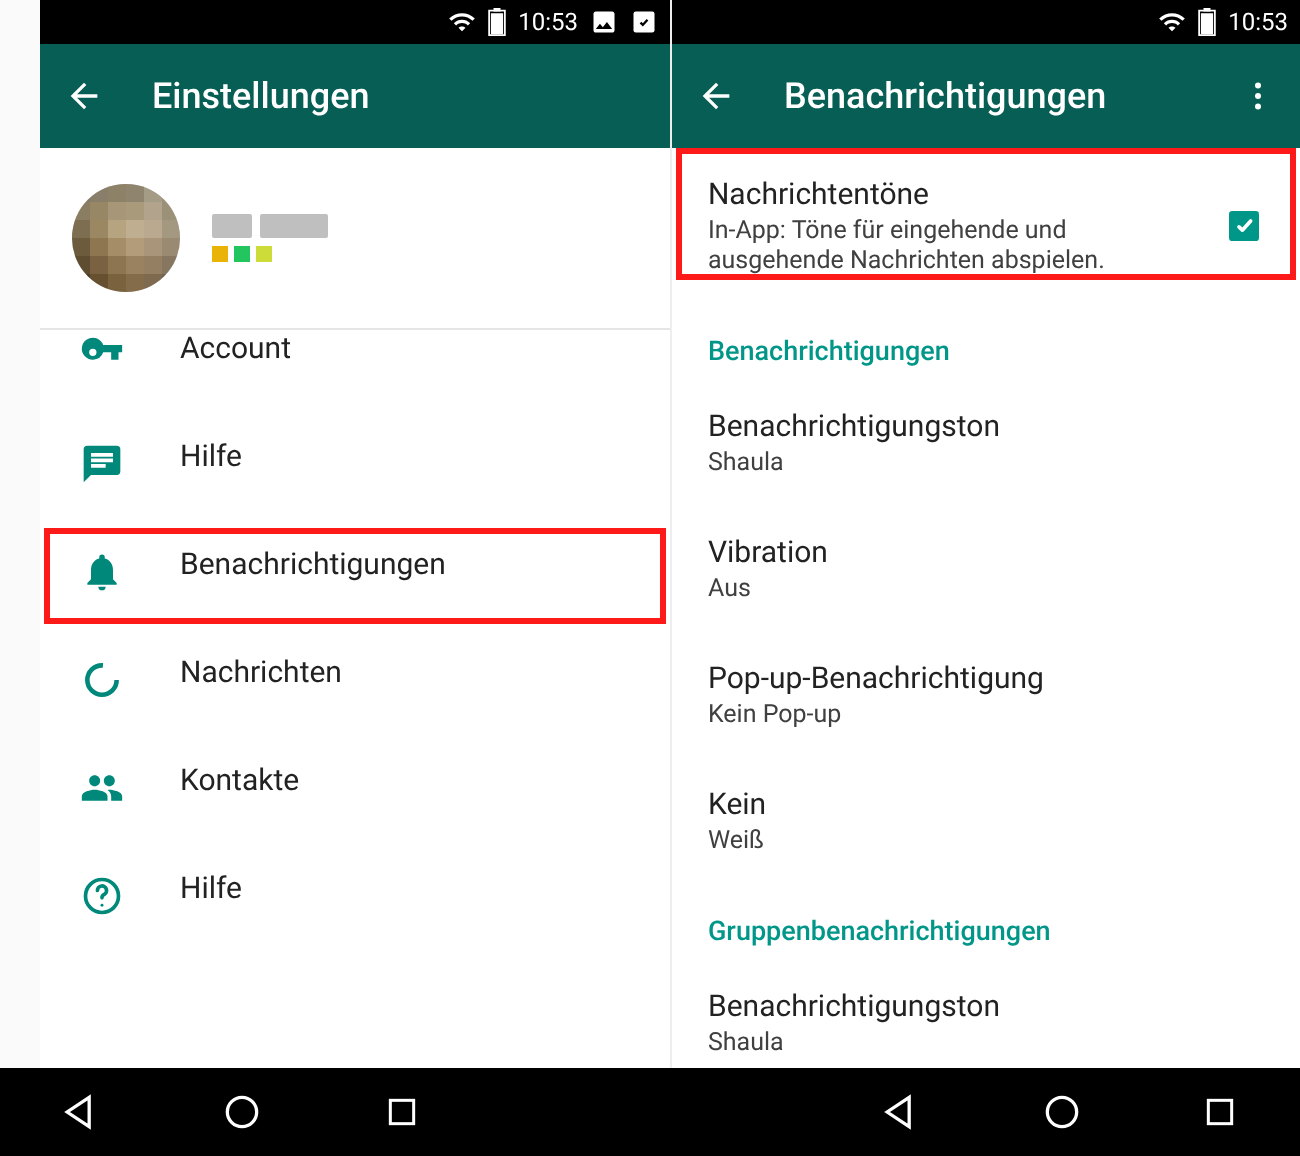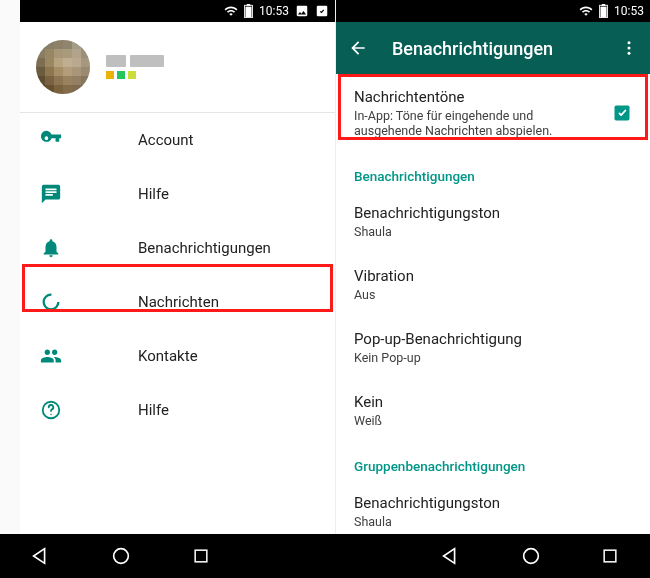--- a/index.html
+++ b/index.html
@@ -23,21 +23,21 @@
   .avatar-pix span:nth-child(19){background:#6d5b3d}.avatar-pix span:nth-child(20){background:#8e7651}.avatar-pix span:nth-child(21){background:#a58e67}.avatar-pix span:nth-child(22){background:#b29c79}.avatar-pix span:nth-child(23){background:#a99579}.avatar-pix span:nth-child(24){background:#998a71}
   .avatar-pix span:nth-child(25){background:#5f4d32}.avatar-pix span:nth-child(26){background:#7a6141}.avatar-pix span:nth-child(27){background:#8e7552}.avatar-pix span:nth-child(28){background:#9a8261}.avatar-pix span:nth-child(29){background:#947f62}.avatar-pix span:nth-child(30){background:#877760}
   .avatar-pix span:nth-child(31){background:#4e3e27}.avatar-pix span:nth-child(32){background:#66502f}.avatar-pix span:nth-child(33){background:#7a623f}.avatar-pix span:nth-child(34){background:#846c4b}.avatar-pix span:nth-child(35){background:#7e6a4e}.avatar-pix span:nth-child(36){background:#736651}
   .pname-row { display:flex; gap:4px; margin-bottom:4px;}
   .pname-row i{display:block;height:12px;background:#bfbfbf;border-radius:1px;}
   .pname-row i:nth-child(1){width:20px}.pname-row i:nth-child(2){width:34px}
   .pstatus-row { display:flex; gap:3px;}
   .pstatus-row i{display:block;width:8px;height:8px;}
   .pstatus-row i:nth-child(1){background:#eab308}.pstatus-row i:nth-child(2){background:#22c55e}.pstatus-row i:nth-child(3){background:#cddc39}
   .divider { height: 1px; background: #e5e5e5; }
-  .menu-item { display:flex; align-items:center; height:54px; padding:0 18px; position:relative;gap:48px; }
+  .menu-item { display:flex; height:54px; padding:0 18px; position:relative; }
   .menu-item .mi-icon { width:26px; height:26px; margin-right:26px; display:inline-flex; align-items:center; justify-content:center; color:#00897b; }
   .menu-item .mi-label { font-size:15px; color:#222; }
   .highlight { position:absolute; border:3px solid #ff1a1a; pointer-events:none; }
   .hl1 { left:2px; right:2px; top:264px; height:48px; }
   .setting-row { padding: 14px 18px 14px 18px; position: relative; }
   .setting-row .title { font-size:15px; color:#222; }
   .setting-row .sub { font-size:12.5px; color:#404040; margin-top:2px; }
   .setting-row .check { position:absolute; right:18px; top:50%; transform:translateY(-50%); }
   .section-header { padding: 16px 18px 6px; color:#009688; font-size:13.5px; font-weight:500; }
   .hl2 { left:2px; right:2px; top:0; height:66px; }
@@ -72,20 +72,28 @@
           </svg>
         </span>
       <span class="ico">
           <svg width="14" height="14" viewBox="0 0 24 24" fill="white">
             <rect x="3" y="3" width="18" height="18" rx="2"></rect>
             <path d="M9 12.5l2 2 4-4.5" stroke="#000" stroke-width="2" fill="none"></path>
           </svg>
         </span>
     </div>
 
+    <div class="appbar">
+      <span class="back">
+        <svg width="20" height="20" viewBox="0 0 24 24" fill="white">
+            <path d="M20 11H7.83l5.59-5.59L12 4l-8 8 8 8 1.41-1.41L7.83 13H20v-2z"></path>
+          </svg>
+      </span>
+      <span class="title">Einstellungen</span>
+    </div>
 
     <div class="profile">
       <div class="avatar">
         <div class="avatar-pix">
             <span></span>
             <span></span>
             <span></span>
             <span></span>
             <span></span>
             <span></span>

